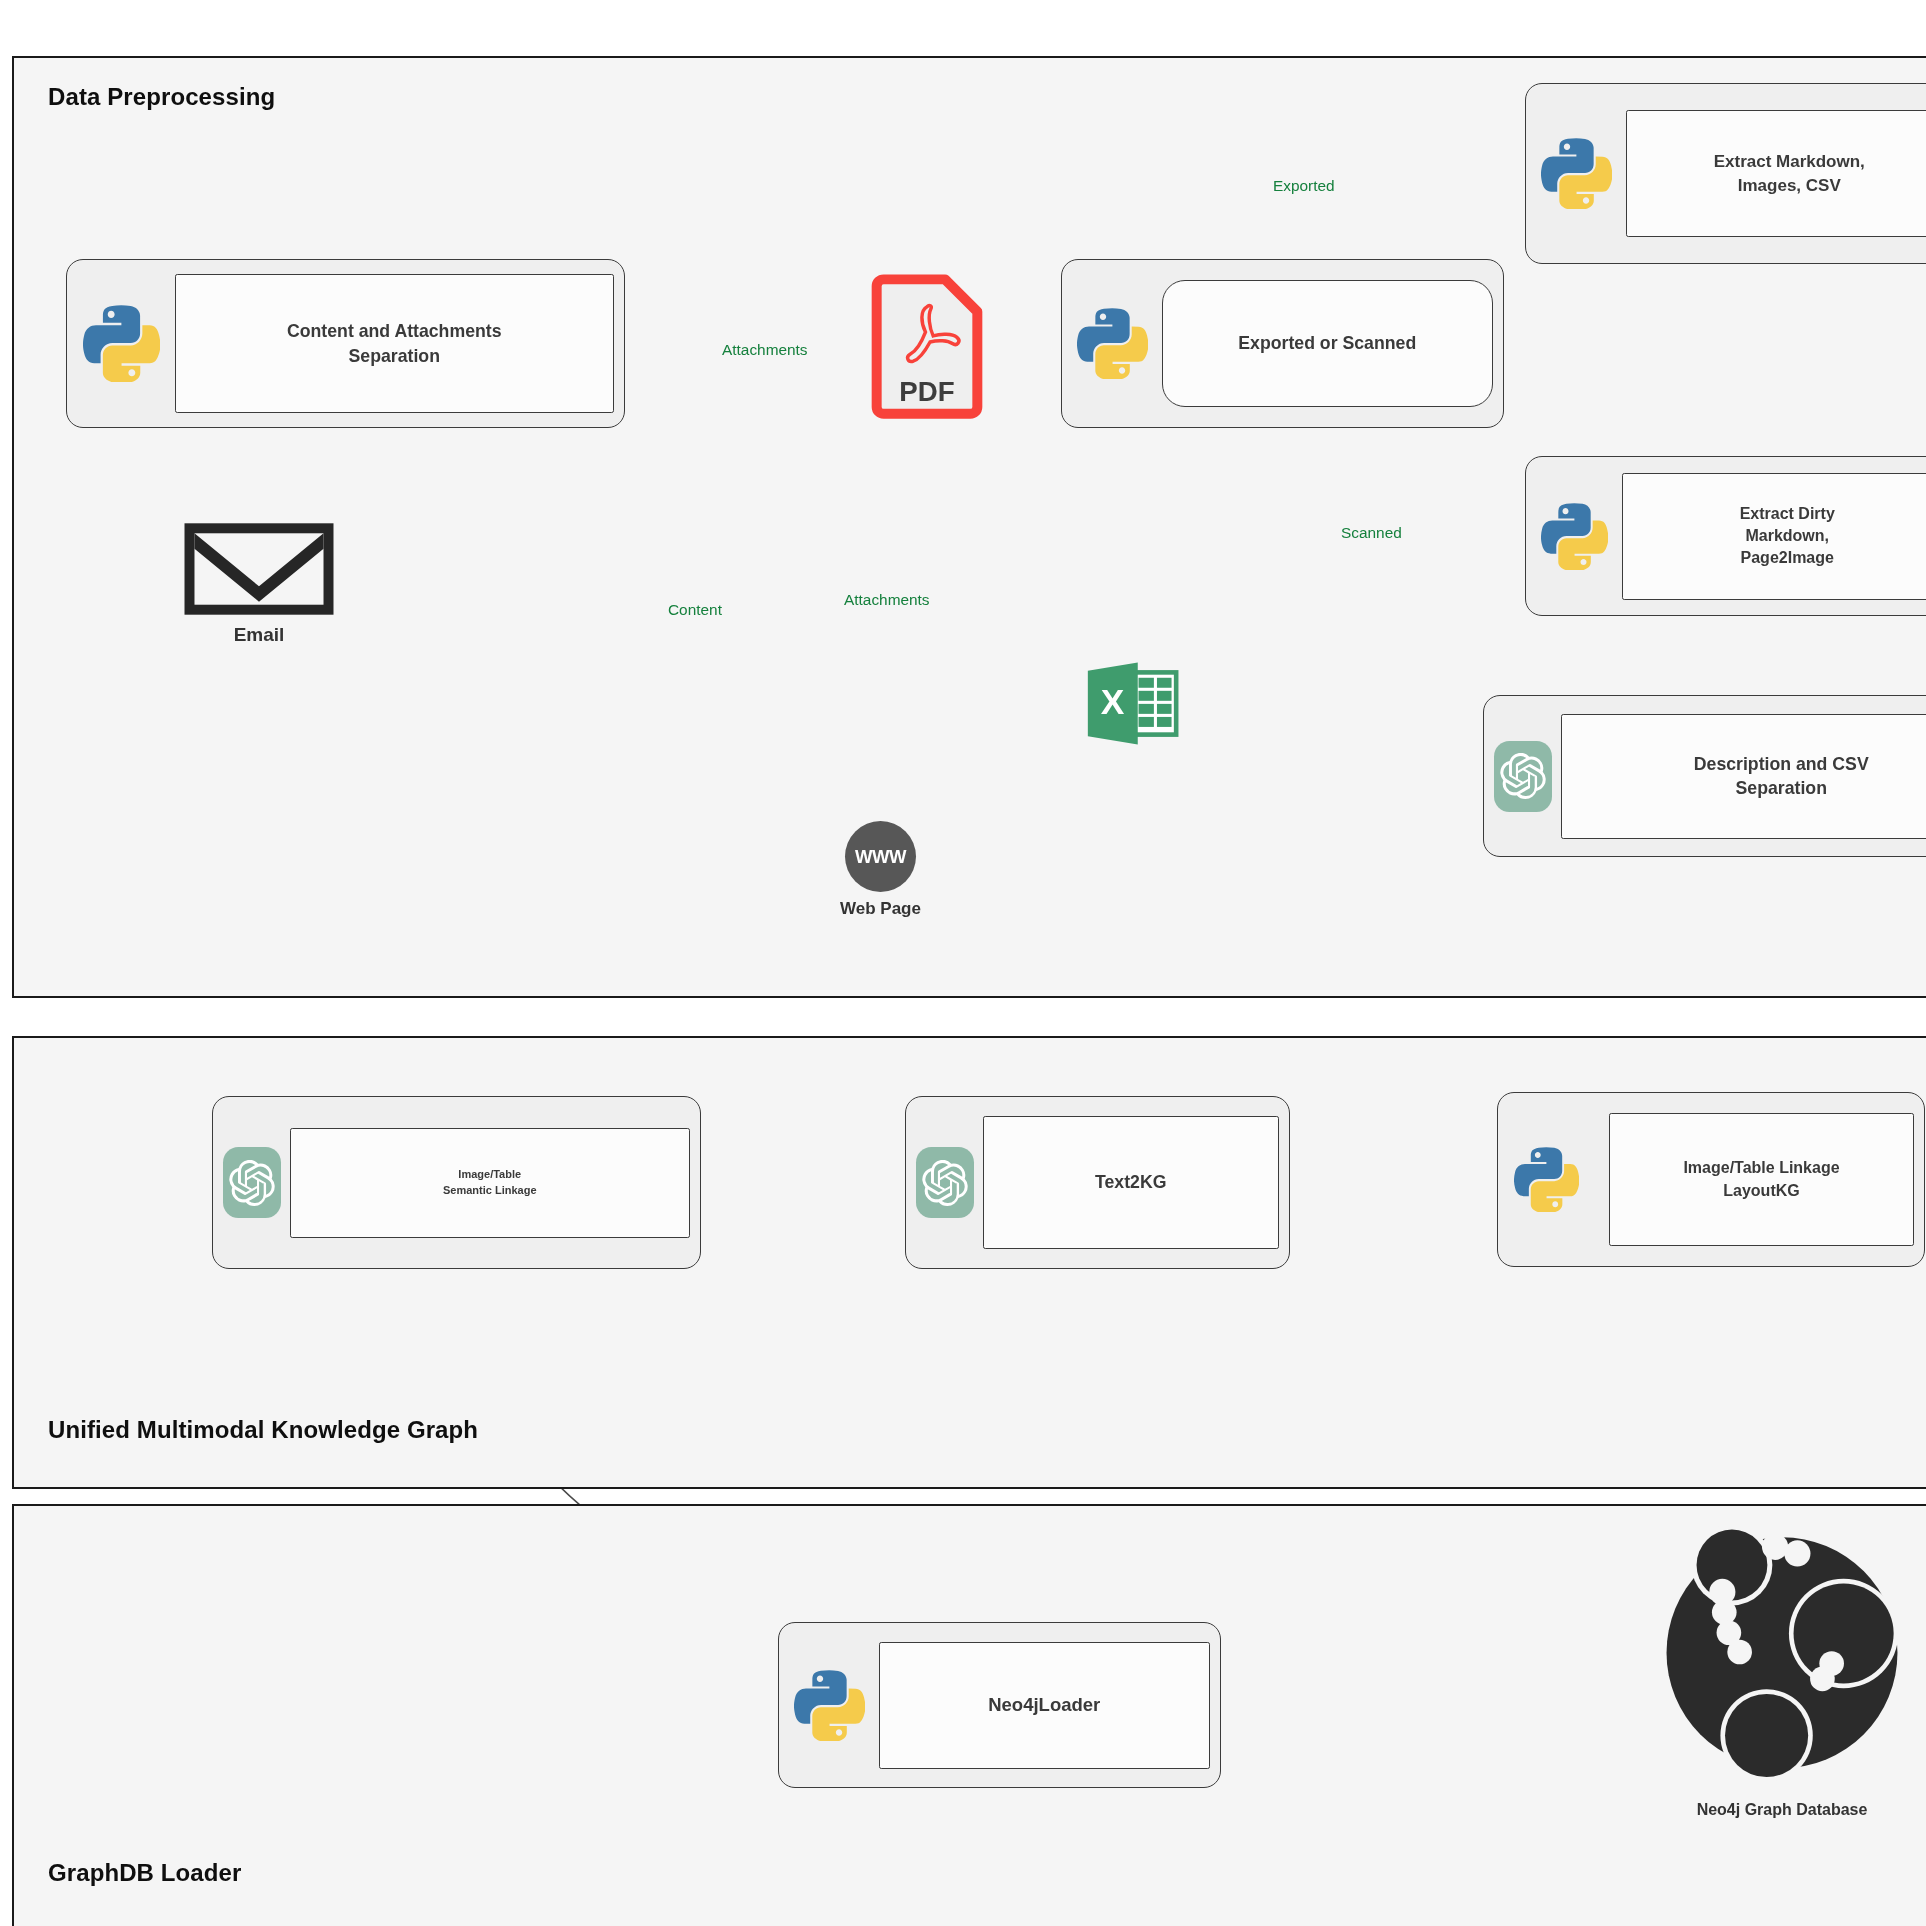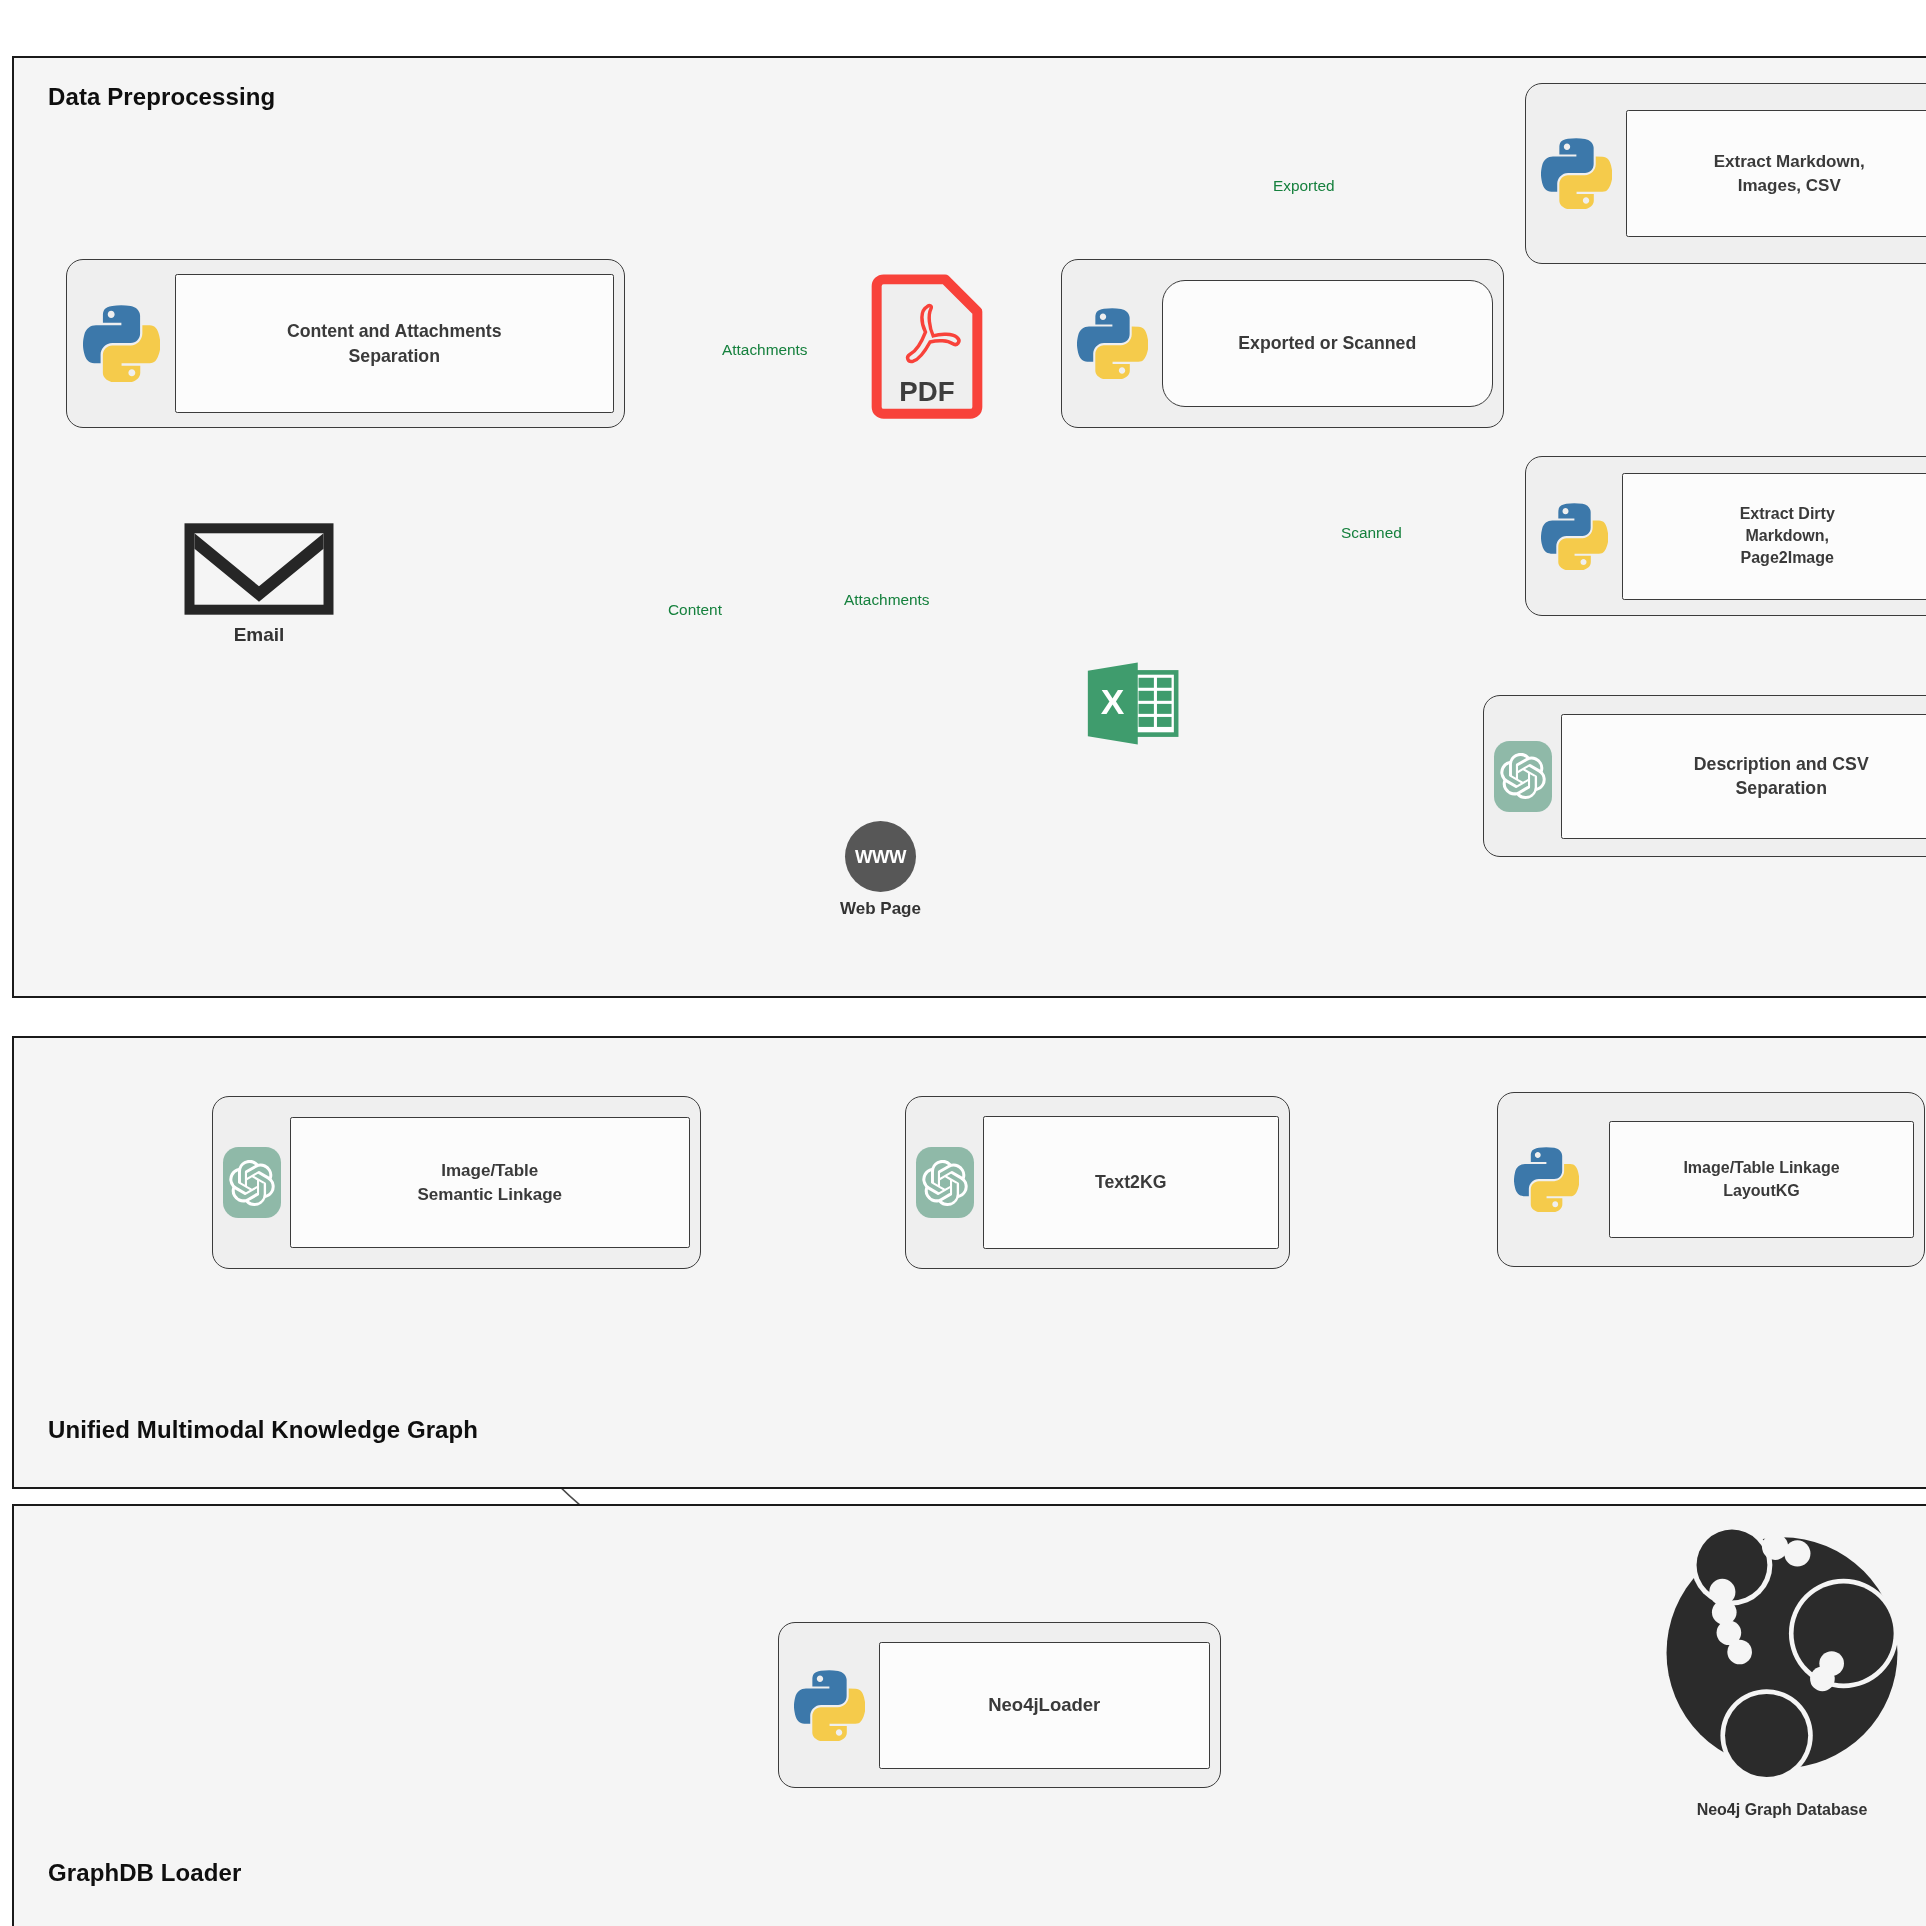--- a/index.html
+++ b/index.html
@@ -284,41 +284,41 @@
   <div class="edge-label" style="left:668px; top:601px;">Content</div>
   <div class="edge-label" style="left:1273px; top:177px;">Exported</div>
   <div class="edge-label" style="left:1341px; top:524px;">Scanned</div>
 
   <div class="node" style="left:212px; top:1096px; width:489px; height:173px;">
     <div class="icon-slot" style="width:58px;height:71px;background:#8fb9a8;border-radius:15.4px;">
       <svg viewBox="0 0 24 24" width="46" height="46" aria-hidden="true">
         <path fill="#ffffff" d="M22.28 9.82a5.98 5.98 0 0 0-.52-4.91 6.05 6.05 0 0 0-6.51-2.9A6 6 0 0 0 4.98 4.18a5.98 5.98 0 0 0-4 2.9 6.05 6.05 0 0 0 .75 7.1 5.98 5.98 0 0 0 .51 4.91 6.05 6.05 0 0 0 6.52 2.9A5.98 5.98 0 0 0 13.26 24a6.06 6.06 0 0 0 5.77-4.21 5.99 5.99 0 0 0 4-2.9 6.06 6.06 0 0 0-.75-7.07zm-9.02 12.6a4.48 4.48 0 0 1-2.88-1.04l.14-.08 4.78-2.76a.79.79 0 0 0 .39-.68v-6.74l2.02 1.17a.07.07 0 0 1 .4.06v5.58a4.5 4.5 0 0 1-4.5 4.49zM3.6 18.3a4.47 4.47 0 0 1-.54-3.01l.14.09 4.79 2.76a.77.77 0 0 0 .78 0l5.84-3.37v2.33a.08.08 0 0 1-.3.06L9.74 19.9a4.5 4.5 0 0 1-6.14-1.64zM2.34 7.9a4.48 4.48 0 0 1 2.35-1.97V11.6a.77.77 0 0 0 .38.68l5.81 3.35-2.02 1.17a.8.08 0 0 1-.07 0l-4.83-2.8A4.5 4.5 0 0 1 2.34 7.9zm16.6 3.86-5.83-3.4L15.12 7.2a.07.07 0 0 1 .07 0l4.83 2.79a4.49 4.49 0 0 1-.68 8.1v-5.67a.79.79 0 0 0-.4-.67zm2.01-3.03-.14-.09-4.78-2.79a.78.78 0 0 0-.79 0L9.4 9.23V6.9a.07.07 0 0 1 .04-.06l4.83-2.79a4.5 4.5 0 0 1 6.68 4.66zM8.3 12.86l-2.02-1.16a.08.08 0 0 1-.04-.06V6.07a4.5 4.5 0 0 1 7.37-3.45l-.14.08-4.78 2.76a.79.79 0 0 0-.4.68v6.72zm1.1-2.36 2.6-1.5 2.6 1.5v3l-2.6 1.5-2.6-1.5v-3z"></path>
       </svg>
     </div>
-    <div class="inner-box" style="margin-left:8.5px; height:131px; font-size:17px; white-space:pre-line;">Image/Table
+    <div class="inner-box" style="margin-left:8.5px; height:110px; font-size:11px; white-space:pre-line;">Image/Table
 Semantic Linkage</div>
   </div>
 
   <div class="node" style="left:905px; top:1096px; width:385px; height:173px;">
     <div class="icon-slot" style="width:58px;height:71px;background:#8fb9a8;border-radius:15.4px;">
       <svg viewBox="0 0 24 24" width="46" height="46" aria-hidden="true">
         <path fill="#ffffff" d="M22.28 9.82a5.98 5.98 0 0 0-.52-4.91 6.05 6.05 0 0 0-6.51-2.9A6 6 0 0 0 4.98 4.18a5.98 5.98 0 0 0-4 2.9 6.05 6.05 0 0 0 .75 7.1 5.98 5.98 0 0 0 .51 4.91 6.05 6.05 0 0 0 6.52 2.9A5.98 5.98 0 0 0 13.26 24a6.06 6.06 0 0 0 5.77-4.21 5.99 5.99 0 0 0 4-2.9 6.06 6.06 0 0 0-.75-7.07zm-9.02 12.6a4.48 4.48 0 0 1-2.88-1.04l.14-.08 4.78-2.76a.79.79 0 0 0 .39-.68v-6.74l2.02 1.17a.07.07 0 0 1 .4.06v5.58a4.5 4.5 0 0 1-4.5 4.49zM3.6 18.3a4.47 4.47 0 0 1-.54-3.01l.14.09 4.79 2.76a.77.77 0 0 0 .78 0l5.84-3.37v2.33a.08.08 0 0 1-.3.06L9.74 19.9a4.5 4.5 0 0 1-6.14-1.64zM2.34 7.9a4.48 4.48 0 0 1 2.35-1.97V11.6a.77.77 0 0 0 .38.68l5.81 3.35-2.02 1.17a.8.08 0 0 1-.07 0l-4.83-2.8A4.5 4.5 0 0 1 2.34 7.9zm16.6 3.86-5.83-3.4L15.12 7.2a.07.07 0 0 1 .07 0l4.83 2.79a4.49 4.49 0 0 1-.68 8.1v-5.67a.79.79 0 0 0-.4-.67zm2.01-3.03-.14-.09-4.78-2.79a.78.78 0 0 0-.79 0L9.4 9.23V6.9a.07.07 0 0 1 .04-.06l4.83-2.79a4.5 4.5 0 0 1 6.68 4.66zM8.3 12.86l-2.02-1.16a.08.08 0 0 1-.04-.06V6.07a4.5 4.5 0 0 1 7.37-3.45l-.14.08-4.78 2.76a.79.79 0 0 0-.4.68v6.72zm1.1-2.36 2.6-1.5 2.6 1.5v3l-2.6 1.5-2.6-1.5v-3z"></path>
       </svg>
     </div>
     <div class="inner-box" style="margin-left:8.5px; height:133px; font-size:17.7px; white-space:pre-line;">Text2KG</div>
   </div>
 
   <div class="node" style="left:1497px; top:1092px; width:428px; height:175px;">
     <div class="icon-slot" style="width:77px;height:77px;">
       <svg viewBox="0 0 256 255" width="65" height="65" aria-hidden="true">
         <path fill="#3c78aa" d="M126.9.07c-10.6.05-20.7.95-29.6 2.53C71 7.27 66.2 17 66.2 35v23.8h61.4v7.8H43.2c-18.1 0-34 10.9-38.9 31.6-5.7 23.7-6 38.5 0 63.2 4.4 18.4 15 31.6 33.1 31.6h21.1v-28.5c0-20.6 17.8-38.7 38.9-38.7h61.3c17.3 0 31.1-14.2 31.1-31.6V35c0-16.9-14.2-29.5-31.1-32.3-10.7-1.8-21.8-2.6-31.8-2.63zM93.7 18.9c6.3 0 11.5 5.3 11.5 11.8 0 6.5-5.2 11.7-11.5 11.7-6.4 0-11.5-5.2-11.5-11.7 0-6.5 5.1-11.8 11.5-11.8z"></path>
         <path fill="#f5cb4b" d="M197.3 66.6v27.7c0 21.5-18.2 39.6-38.9 39.6H97.1c-17 0-31.1 14.6-31.1 31.6v59.3c0 16.9 14.7 26.8 31.1 31.6 19.7 5.8 38.6 6.8 62.2 0 15.7-4.5 31.1-13.7 31.1-31.6v-23.7h-62.2v-7.9h93.3c18.1 0 24.8-12.6 31.1-31.6 6.5-19.5 6.2-38.3 0-63.2-4.4-18-13-31.6-31.1-31.6zM162.4 213c6.4 0 11.5 5.2 11.5 11.7 0 6.6-5.1 11.8-11.5 11.8-6.3 0-11.5-5.2-11.5-11.8 0-6.5 5.2-11.7 11.5-11.7z"></path>
       </svg>
     </div>
-    <div class="inner-box" style="margin-left:24px; height:117px; font-size:16px; white-space:pre-line;">Image/Table Linkage
+    <div class="inner-box" style="margin-left:24px; height:133px; font-size:16px; white-space:pre-line;">Image/Table Linkage
 LayoutKG</div>
   </div>
 
   <div class="node" style="left:778px; top:1622px; width:443px; height:166px;">
     <div class="icon-slot" style="width:81px;height:81px;">
       <svg viewBox="0 0 256 255" width="71" height="71" aria-hidden="true">
         <path fill="#3c78aa" d="M126.9.07c-10.6.05-20.7.95-29.6 2.53C71 7.27 66.2 17 66.2 35v23.8h61.4v7.8H43.2c-18.1 0-34 10.9-38.9 31.6-5.7 23.7-6 38.5 0 63.2 4.4 18.4 15 31.6 33.1 31.6h21.1v-28.5c0-20.6 17.8-38.7 38.9-38.7h61.3c17.3 0 31.1-14.2 31.1-31.6V35c0-16.9-14.2-29.5-31.1-32.3-10.7-1.8-21.8-2.6-31.8-2.63zM93.7 18.9c6.3 0 11.5 5.3 11.5 11.8 0 6.5-5.2 11.7-11.5 11.7-6.4 0-11.5-5.2-11.5-11.7 0-6.5 5.1-11.8 11.5-11.8z"></path>
         <path fill="#f5cb4b" d="M197.3 66.6v27.7c0 21.5-18.2 39.6-38.9 39.6H97.1c-17 0-31.1 14.6-31.1 31.6v59.3c0 16.9 14.7 26.8 31.1 31.6 19.7 5.8 38.6 6.8 62.2 0 15.7-4.5 31.1-13.7 31.1-31.6v-23.7h-62.2v-7.9h93.3c18.1 0 24.8-12.6 31.1-31.6 6.5-19.5 6.2-38.3 0-63.2-4.4-18-13-31.6-31.1-31.6zM162.4 213c6.4 0 11.5 5.2 11.5 11.7 0 6.6-5.1 11.8-11.5 11.8-6.3 0-11.5-5.2-11.5-11.8 0-6.5 5.2-11.7 11.5-11.7z"></path>
       </svg>
     </div>

